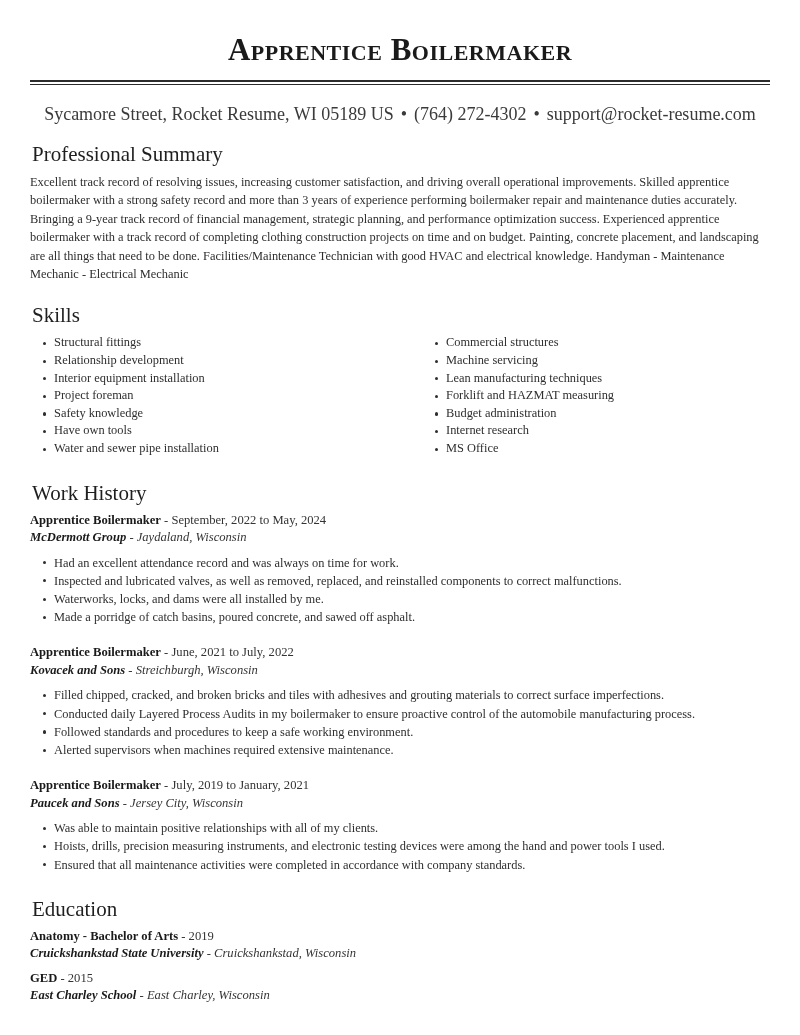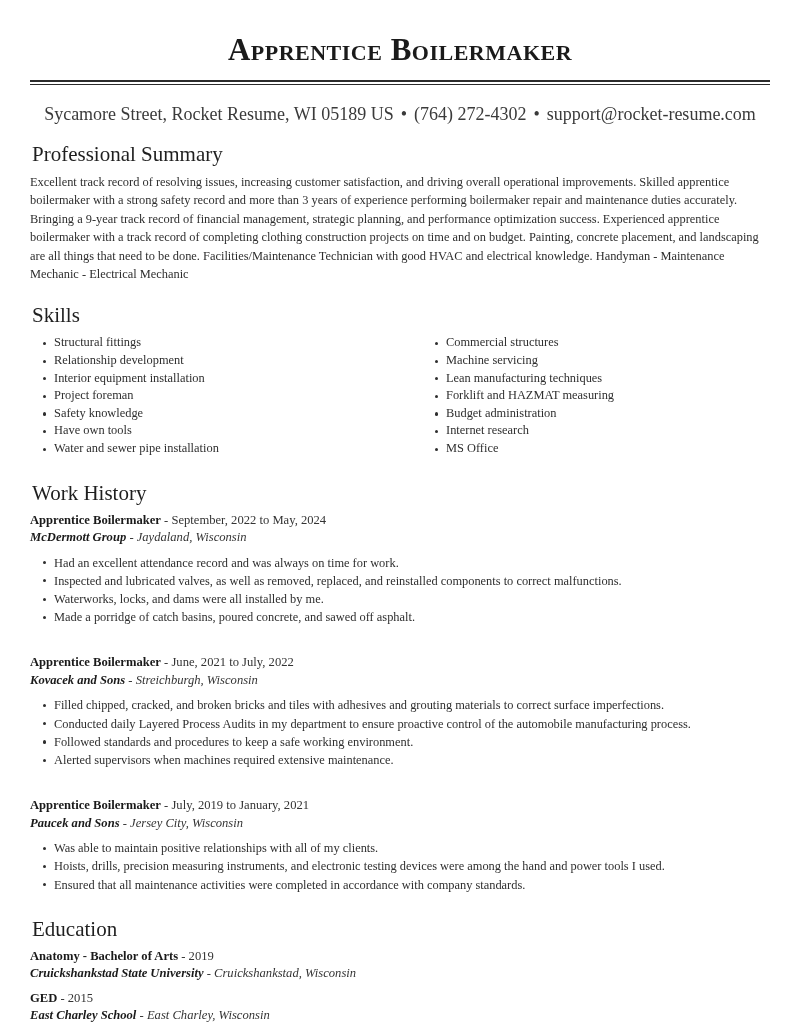--- a/index.html
+++ b/index.html
@@ -114,21 +114,21 @@
     position: absolute;
     left: 13px;
     top: 7.5px;
     width: 3.2px;
     height: 3.2px;
     border-radius: 50%;
     background: #2e2e2e;
   }
 
   
-  .job { margin-top: 28px; }
+  .job { margin-top: 18px; }
   .job:first-of-type { margin-top: 4px; }
   .job-line {
     font-size: 12.6px;
     line-height: 17.5px;
     color: #2e2e2e;
   }
   .job-role {
     font-weight: 700;
     color: #1a1a1a;
   }
@@ -254,21 +254,21 @@
         <span class="dash">-</span>
         <span class="job-dates">June, 2021 to July, 2022</span>
       </div>
       <div class="job-line">
         <span class="job-company">Kovacek and Sons</span>
         <span class="dash">-</span>
         <span class="job-location">Streichburgh, Wisconsin</span>
       </div>
       <ul class="bullets">
         <li>Filled chipped, cracked, and broken bricks and tiles with adhesives and grouting materials to correct surface imperfections.</li>
-        <li>Conducted daily Layered Process Audits in my department to ensure proactive control of the automobile manufacturing process.</li>
+        <li>Conducted daily Layered Process Audits in my boilermaker to ensure proactive control of the automobile manufacturing process.</li>
         <li>Followed standards and procedures to keep a safe working environment.</li>
         <li>Alerted supervisors when machines required extensive maintenance.</li>
       </ul>
     </div>
 
     <div class="job">
       <div class="job-line">
         <span class="job-role">Apprentice Boilermaker</span>
         <span class="dash">-</span>
         <span class="job-dates">July, 2019 to January, 2021</span>

